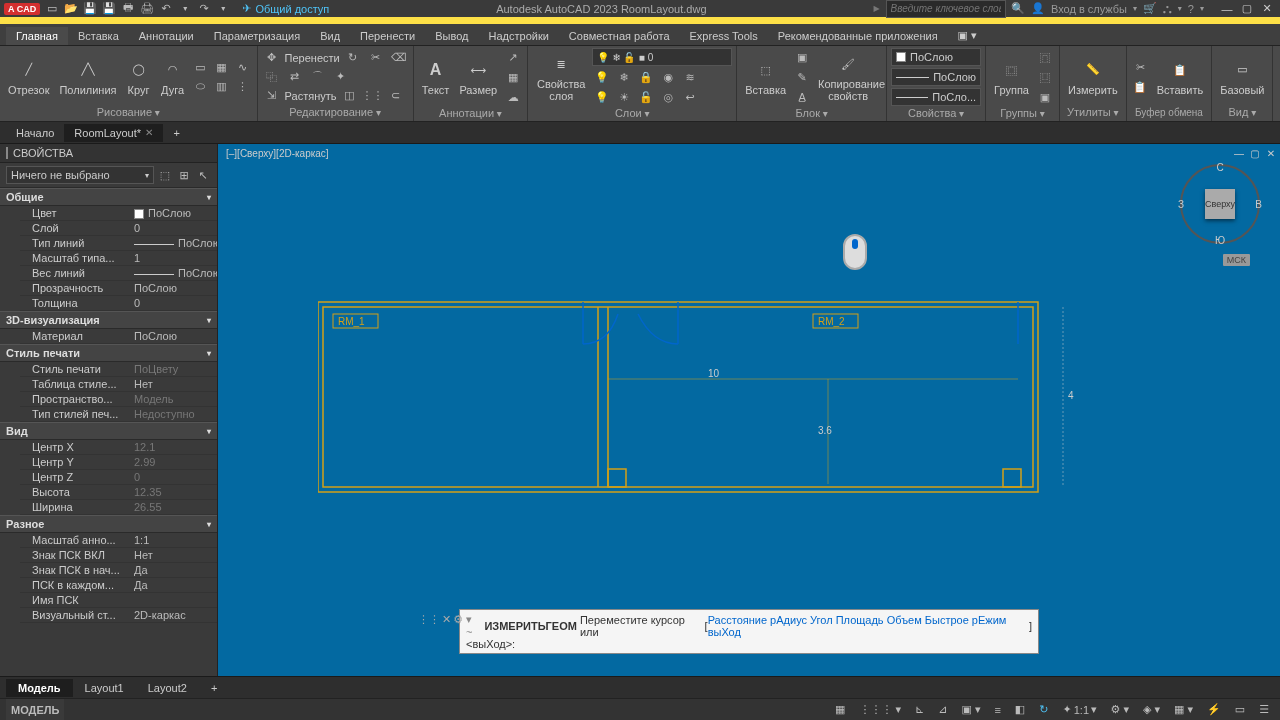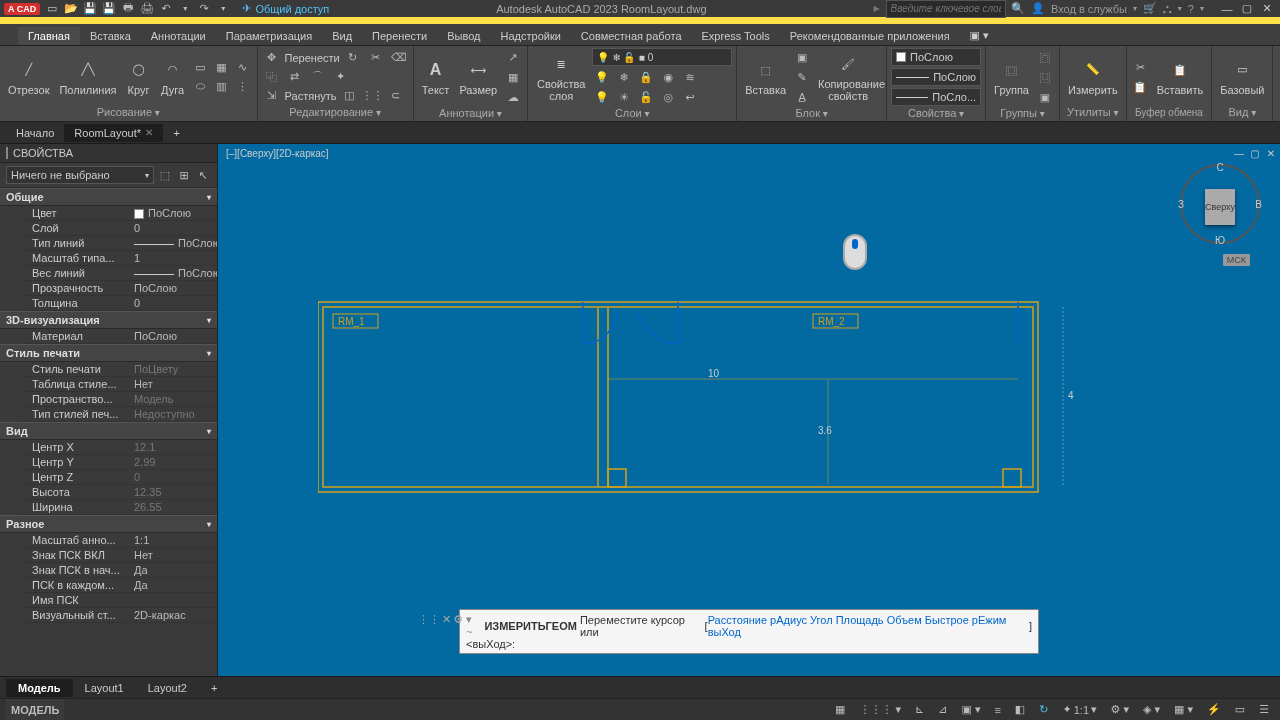--- a/index.html
+++ b/index.html
@@ -6,21 +6,21 @@
 body { background:#333; color:#ccc; width:1280px; height:720px; overflow:hidden; position:relative; }
 .titlebar { height:24px; background:#3a3a3a; display:flex; align-items:center; padding:0 4px; border-bottom:7px solid #fde047; }
 .app-logo { background:#d32f2f; color:#fff; padding:1px 4px; font-size:9px; font-weight:bold; border-radius:2px; margin-right:4px; }
 .qat { display:flex; gap:3px; align-items:center; }
 .qat-icon { width:16px; height:16px; display:flex; align-items:center; justify-content:center; color:#bbb; }
 .titlebar-center { flex:1; text-align:center; color:#aaa; font-size:11px; }
 .titlebar-right { display:flex; align-items:center; gap:6px; color:#999; }
 .search-box { background:#2a2a2a; border:1px solid #555; width:120px; height:18px; padding:0 4px; color:#777; font-style:italic; font-size:10px; }
 .win-btns { display:flex; gap:2px; margin-left:8px; }
 .win-btn { width:18px; height:16px; display:flex; align-items:center; justify-content:center; color:#ccc; }
-.ribbon-tabs { height:22px; background:#3f3f3f; display:flex; padding-left:18px; border-bottom:1px solid #222; align-items:flex-end; }
+.ribbon-tabs { height:22px; background:#3f3f3f; display:flex; padding-left:6px; border-bottom:1px solid #222; align-items:flex-end; }
 .rtab { padding:3px 10px; color:#ccc; cursor:pointer; font-size:11px; }
 .rtab.active { background:#4a4a4a; color:#fff; }
 .ribbon { height:76px; background:#4a4a4a; display:flex; border-bottom:1px solid #222; }
 .panel { border-right:1px solid #333; display:flex; flex-direction:column; padding:2px 4px; }
 .panel-body { flex:1; display:flex; align-items:center; gap:2px; }
 .panel-title { text-align:center; color:#aaa; font-size:10px; padding:1px 0; }
 .big-btn { display:flex; flex-direction:column; align-items:center; gap:2px; padding:2px 4px; color:#ccc; font-size:10px; }
 .big-btn .ico { width:24px; height:24px; display:flex; align-items:center; justify-content:center; }
 .sm-icon-grid { display:grid; grid-template-columns:repeat(3,20px); gap:1px; }
 .sm-icon { width:20px; height:18px; display:flex; align-items:center; justify-content:center; color:#bbb; }
@@ -37,21 +37,21 @@
 .props-combo { flex:1; background:#333; border:1px solid #555; height:18px; padding:0 4px; color:#ccc; font-size:10px; display:flex; align-items:center; justify-content:space-between; }
 .props-section-hdr { background:#444; padding:2px 6px; color:#ddd; font-weight:bold; font-size:10px; border-top:1px solid #555; border-bottom:1px solid #2a2a2a; display:flex; justify-content:space-between; align-items:center; }
 .props-row { display:flex; padding:1px 0 1px 12px; font-size:10px; color:#ccc; border-bottom:1px solid #333; min-height:15px; align-items:center;margin-left:20px; }
 .props-label { width:98px; overflow:hidden; white-space:nowrap; text-overflow:ellipsis; }
 .props-value { flex:1; color:#bbb; padding-left:4px; overflow:hidden; white-space:nowrap; }
 .props-value.dim { color:#777; }
 .canvas-area { flex:1; background:#0369a1; position:relative; overflow:hidden; }
 .view-label { position:absolute; top:4px; left:8px; color:#ccc; font-size:10px; }
 .viewcube { position:absolute; top:20px; right:20px; width:80px; height:80px; }
 .viewcube-ring { width:100%; height:100%; border:2px solid #555; border-radius:50%; position:absolute; }
-.viewcube-box { position:absolute; top:25px; left:25px; width:30px; height:36px; background:#aaa; color:#333; font-size:9px; display:flex; align-items:center; justify-content:center; box-shadow:0 2px 4px rgba(0,0,0,0.5); }
+.viewcube-box { position:absolute; top:25px; left:25px; width:30px; height:30px; background:#aaa; color:#333; font-size:9px; display:flex; align-items:center; justify-content:center; box-shadow:0 2px 4px rgba(0,0,0,0.5); }
 .vc-n { position:absolute; top:-2px; left:50%; transform:translateX(-50%); color:#ccc; font-size:10px; }
 .vc-s { position:absolute; bottom:-2px; left:50%; transform:translateX(-50%); color:#ccc; font-size:10px; }
 .vc-e { position:absolute; right:-2px; top:50%; transform:translateY(-50%); color:#ccc; font-size:10px; }
 .vc-w { position:absolute; left:-2px; top:50%; transform:translateY(-50%); color:#ccc; font-size:10px; }
 .wcs-badge { position:absolute; top:110px; right:30px; background:#999; color:#444; font-size:9px; padding:1px 4px; border-radius:1px; }
 .mouse-hint { position:absolute; top:90px; left:625px; width:24px; height:36px; }
 .mouse-hint .body { width:24px; height:36px; border:2px solid #aaa; border-radius:12px; background:#ddd; position:relative; }
 .mouse-hint .wheel { position:absolute; top:3px; left:50%; transform:translateX(-50%); width:6px; height:10px; background:#06c; border-radius:3px; }
 .drawing { position:absolute; top:150px; left:100px; }
 .drawing svg { display:block; }

